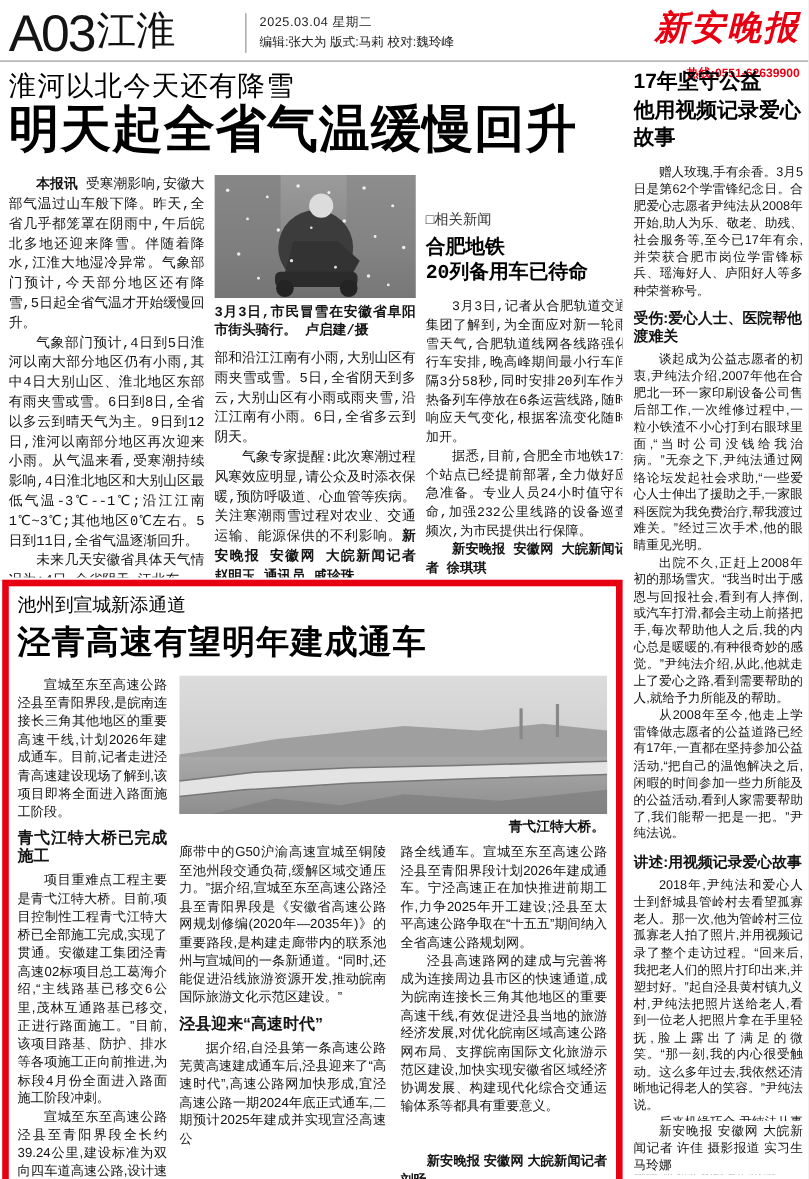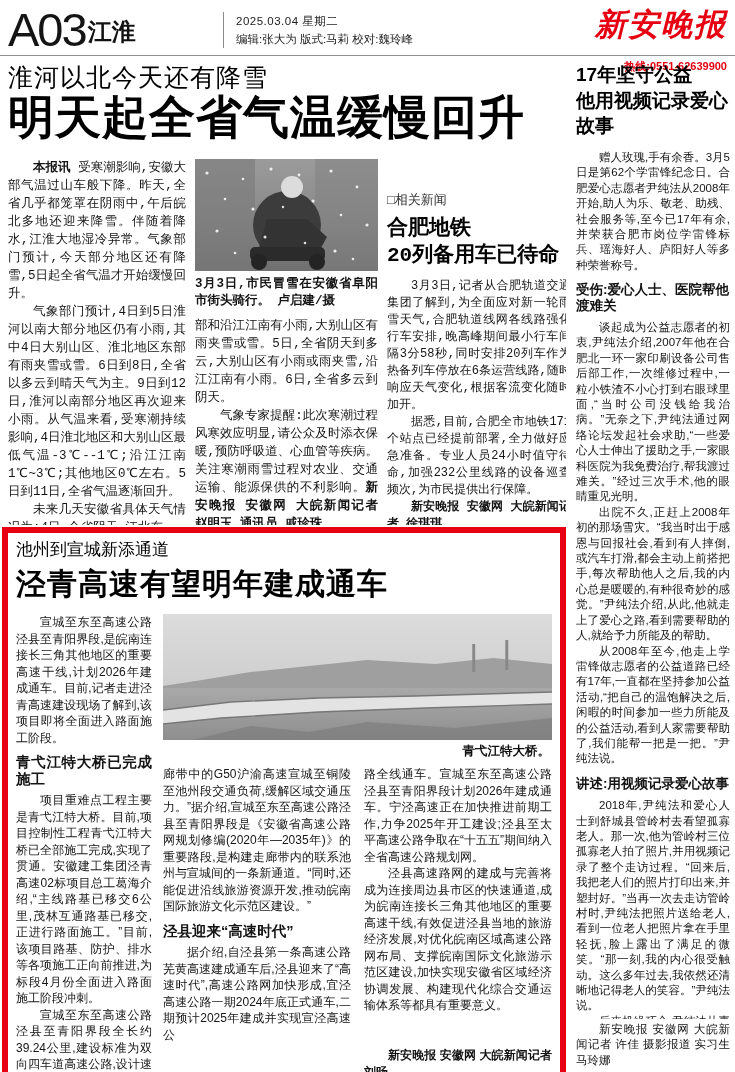--- a/index.html
+++ b/index.html
@@ -4,21 +4,21 @@
 <style>
   * { margin:0; padding:0; box-sizing:border-box; }
   html,body { background:#e9e9e9; }
   body { font-family:"Liberation Sans", sans-serif; }
   .page { position:relative; width:735px; height:1072px; background:#ffffff; overflow:hidden; margin:0 auto; color:#111; }
 
   
   .masthead { position:absolute; left:8px; top:6px; width:719px; height:46px; }
   .mh-left { position:absolute; left:0; top:-4px; white-space:nowrap; }
   .page-no { font-size:47px; font-weight:200; letter-spacing:-2px; color:#141414; }
-  .section-name { font-size:24px; font-weight:700; margin-left:2px; vertical-align:6px;text-align:right; }
+  .section-name { font-size:36px; font-weight:400; margin-left:2px; vertical-align:6px;text-align:right; }
   .mh-divider { position:absolute; left:215px; top:6px; width:1px; height:36px; background:#8a8a8a; }
   .mh-meta { position:absolute; left:228px; top:6px; font-size:11.5px; color:#222; line-height:18px; }
   .mh-date { letter-spacing:.5px; }
   .mh-brand { position:absolute; right:0; top:-2px; text-align:right; color:#e60012; }
   .brand { font-size:31px; font-weight:900; font-style:italic; font-family:"DejaVu Serif", serif; letter-spacing:2px; }
   .hotline { font-size:11px; margin-top:13px; font-weight:700; }
   .mh-rule { position:absolute; left:0; top:55px; width:735px; height:1px; background:#8f8f8f; }
 
   
   .weather { position:absolute; left:8px; top:61px; width:558px; height:464px; overflow:hidden;font-family:Liberation Mono, monospace; }
@@ -30,21 +30,21 @@
   .bodytext p.cont { text-indent:0; }
   .w-col1 { width:178px; flex:none; }
   .w-col2 { width:183px; flex:none; }
   .w-col3 { width:184px; flex:none; position:relative; }
   .photo1 { width:100%; height:112px; display:block; }
   .cap1 { font-weight:700; font-size:12.5px; line-height:17px; margin:5px 0 7px; text-align:justify; }
   .inline-byline { font-weight:700; }
 
   
   .rel-label { font-size:13px; color:#333; margin:32px 0 6px; }
-  .rel-title { font-size:21px; font-weight:900; line-height:1.3; color:#000; margin-bottom:9px; }
+  .rel-title { font-size:18px; font-weight:900; line-height:1.3; color:#000; margin-bottom:9px; }
   .w-col3 .bodytext-sm { font-size:12px; line-height:17px; }
   .rel-byline { font-weight:700; text-indent:2em; }
 
   
   .redbox { position:absolute; left:2px; top:527px; width:564px; height:560px; border:6px solid #e60012; background:#fff; padding:4px 8px 0 8px; overflow:hidden; }
   .rb-kicker { font-size:17px; color:#000; margin-top:1px; }
   .rb-headline { font-size:30px; font-weight:900; letter-spacing:1px; color:#000; margin:3px 0 9px; }
   .rb-body { display:flex; gap:11px; height:466px; }
   .rb-col1 { width:136px; flex:none; font-size:12px; line-height:16.5px; overflow:hidden; }
   .rb-right { flex:1; display:flex; flex-direction:column; min-width:0; }
@@ -212,19 +212,19 @@
     <div class="ch-title">
       <div>17年坚守公益</div>
       <div>他用视频记录爱心故事</div>
     </div>
     <p><span>赠人玫瑰,手有余香。3月5日是第62个学雷锋纪念日。合肥爱心志愿者尹纯法从2008年开始,助人为乐、敬老、助残、社会服务等,至今已17年有余,并荣获合肥市岗位学雷锋标兵、瑶海好人、庐阳好人等多种荣誉称号。</span></p>
     <h3 class="ch-sub">受伤:爱心人士、医院帮他渡难关</h3>
     <p><span>谈起成为公益志愿者的初衷,尹纯法介绍,2007年他在合肥北一环一家印刷设备公司售后部工作,一次维修过程中,一粒小铁渣不小心打到右眼球里面,“当时公司没钱给我治病。”无奈之下,尹纯法通过网络论坛发起社会求助,“一些爱心人士伸出了援助之手,一家眼科医院为我免费治疗,帮我渡过难关。”经过三次手术,他的眼睛重见光明。</span></p>
     <p><span>出院不久,正赶上2008年初的那场雪灾。“我当时出于感恩与回报社会,看到有人摔倒,或汽车打滑,都会主动上前搭把手,每次帮助他人之后,我的内心总是暖暖的,有种很奇妙的感觉。”尹纯法介绍,从此,他就走上了爱心之路,看到需要帮助的人,就给予力所能及的帮助。</span></p>
     <p><span>从2008年至今,他走上学雷锋做志愿者的公益道路已经有17年,一直都在坚持参加公益活动,“把自己的温饱解决之后,闲暇的时间参加一些力所能及的公益活动,看到人家需要帮助了,我们能帮一把是一把。”尹纯法说。</span></p>
     <h3 class="ch-sub">讲述:用视频记录爱心故事</h3>
-    <p><span>2018年,尹纯法和爱心人士到舒城县管岭村去看望孤寡老人。那一次,他为管岭村三位孤寡老人拍了照片,并用视频记录了整个走访过程。“回来后,我把老人们的照片打印出来,并塑封好。”当再一次去走访管岭村时,尹纯法把照片送给老人,看到一位老人把照片拿在手里轻抚,脸上露出了满足的微笑。“那一刻,我的内心很受触动。这么多年过去,我依然还清晰地记得老人的笑容。”尹纯法说。</span></p>
+    <p><span>2018年,尹纯法和爱心人士到舒城县管岭村去看望孤寡老人。那一次,他为管岭村三位孤寡老人拍了照片,并用视频记录了整个走访过程。“回来后,我把老人们的照片打印出来,并塑封好。”起自泾县黄村镇九义村,尹纯法把照片送给老人,看到一位老人把照片拿在手里轻抚,脸上露出了满足的微笑。“那一刻,我的内心很受触动。这么多年过去,我依然还清晰地记得老人的笑容。”尹纯法说。</span></p>
     <p><span>后来机缘巧合,尹纯法从事起摄像师的工作,用视频记录志愿者服务工作,并把视频上传至网络,讲述志愿者爱心故事。</span></p>
 
     <p class="ch-byline">新安晚报 安徽网 大皖新闻记者 许佳 摄影报道 实习生 马玲娜</p>
   </aside>
 
 </div>
 
 </body></html>

